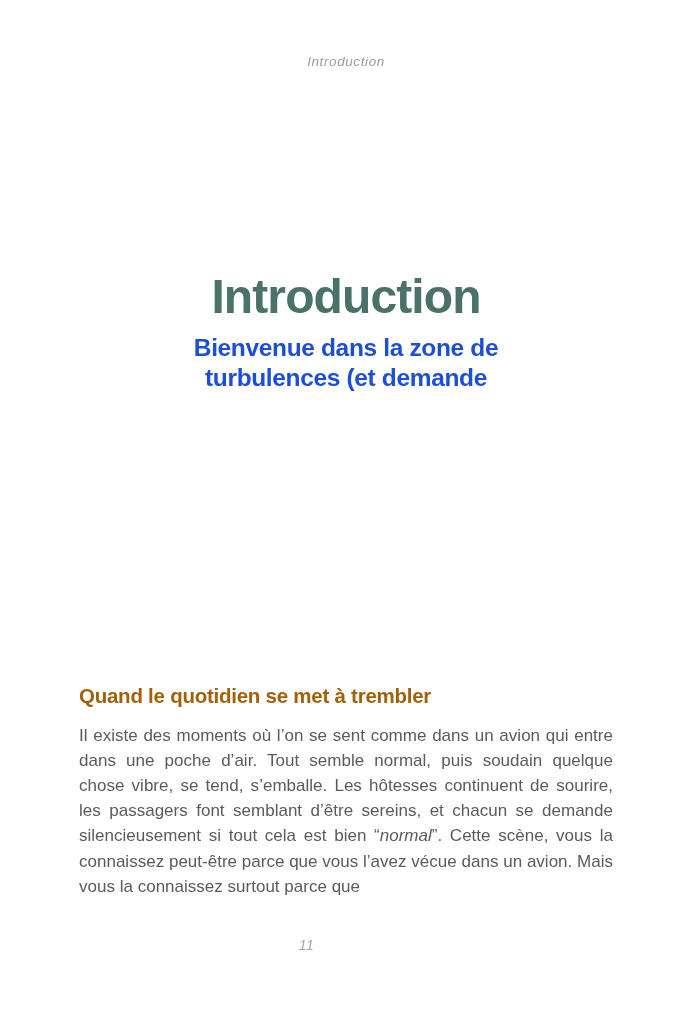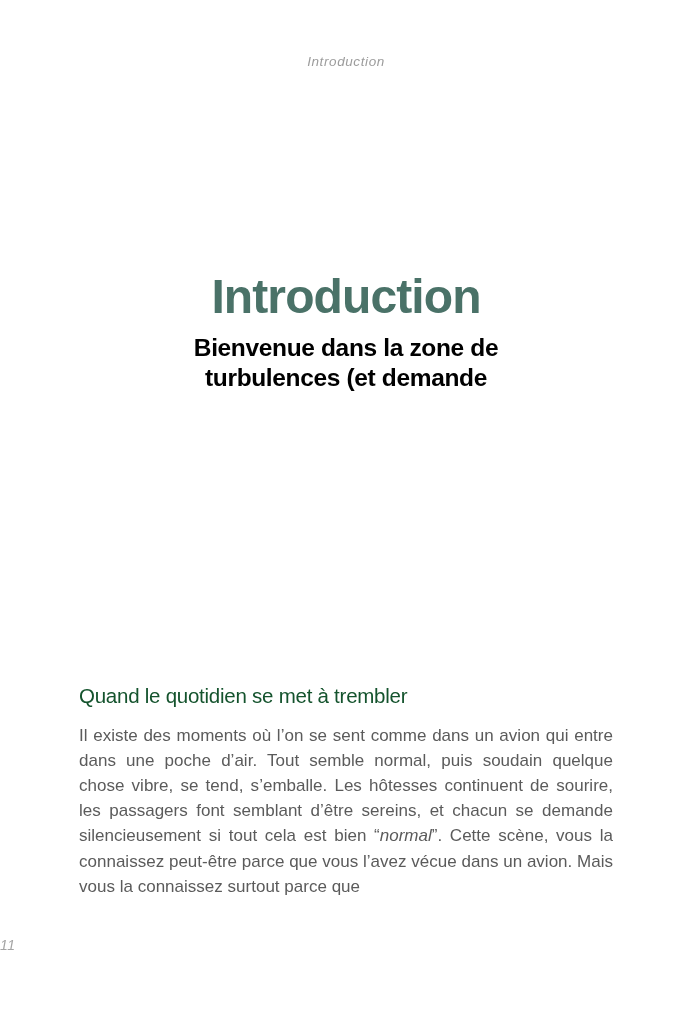--- a/index.html
+++ b/index.html
@@ -47,42 +47,42 @@
     color: #4a7268;
     letter-spacing: -0.9px;
     line-height: 1.06;
     margin: 0;
   }
 
   .chapter-subtitle {
     margin: 10px 0 0 0;
     font-size: 24.5px;
     font-weight: 700;
-    color: #000000;
+    color: #1d4ed8;
     line-height: 1.22;
     letter-spacing: -0.35px;
   }
 
   .chapter-subtitle .sub-line {
     display: block;
   }
 
   
   .content {
     position: absolute;
     top: 684px;
     left: 79px;
     width: 534px;
   }
 
   .section-heading {
     margin: 0 0 14px 0;
     font-size: 20.5px;
-    font-weight: 400;
-    color: #14532d;
+    font-weight: 700;
+    color: #a16207;
     letter-spacing: -0.25px;
     line-height: 1.2;
   }
 
   .body-paragraph {
     margin: 0;
     font-size: 17px;
     line-height: 25.2px;
     color: #5b5b5b;
     text-align: justify;
@@ -94,21 +94,21 @@
   }
 
   
   .page-number {
     position: absolute;
     top: 937px;
     left: 0;
     width: 692px;
     padding-right: 79px;
     box-sizing: border-box;
-    text-align: left;
+    text-align: center;
     font-size: 14px;
     font-style: italic;
     color: #a5a5a5;
     letter-spacing: 0.5px;
   }
 </style>
 </head>
 <body>
 
 <div class="page">

